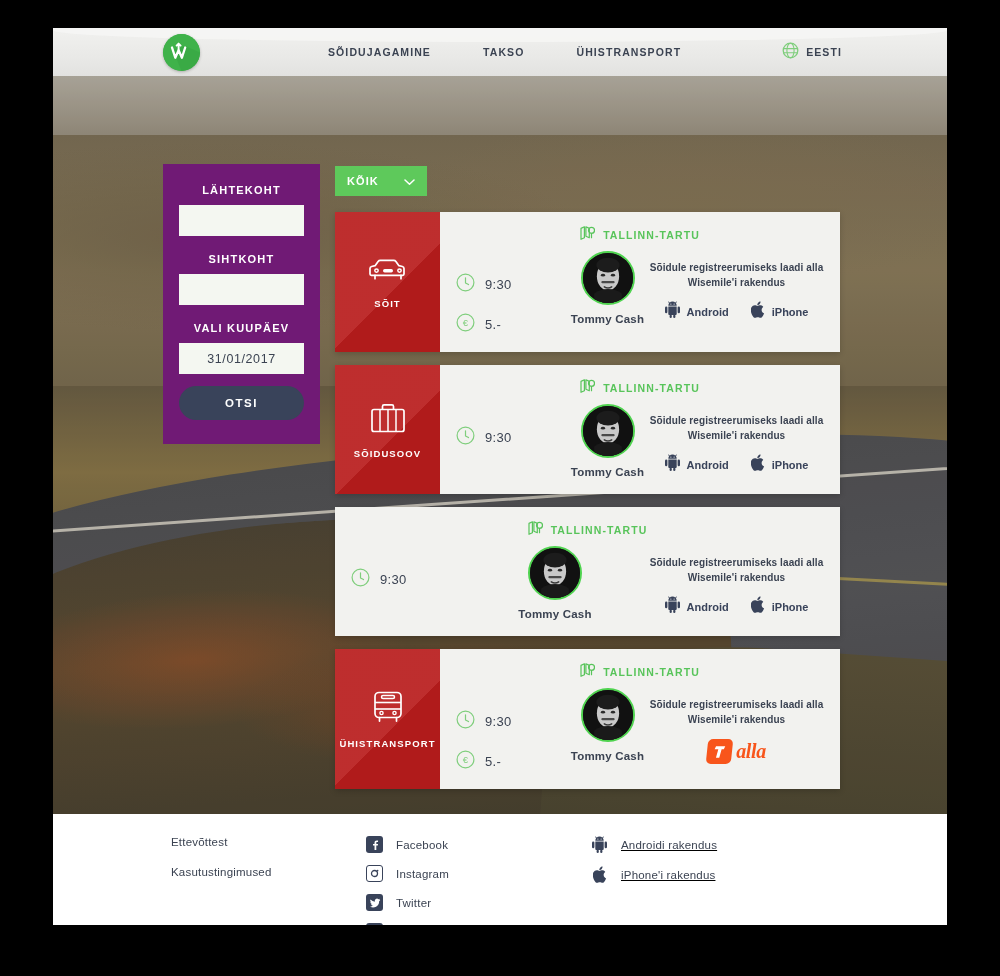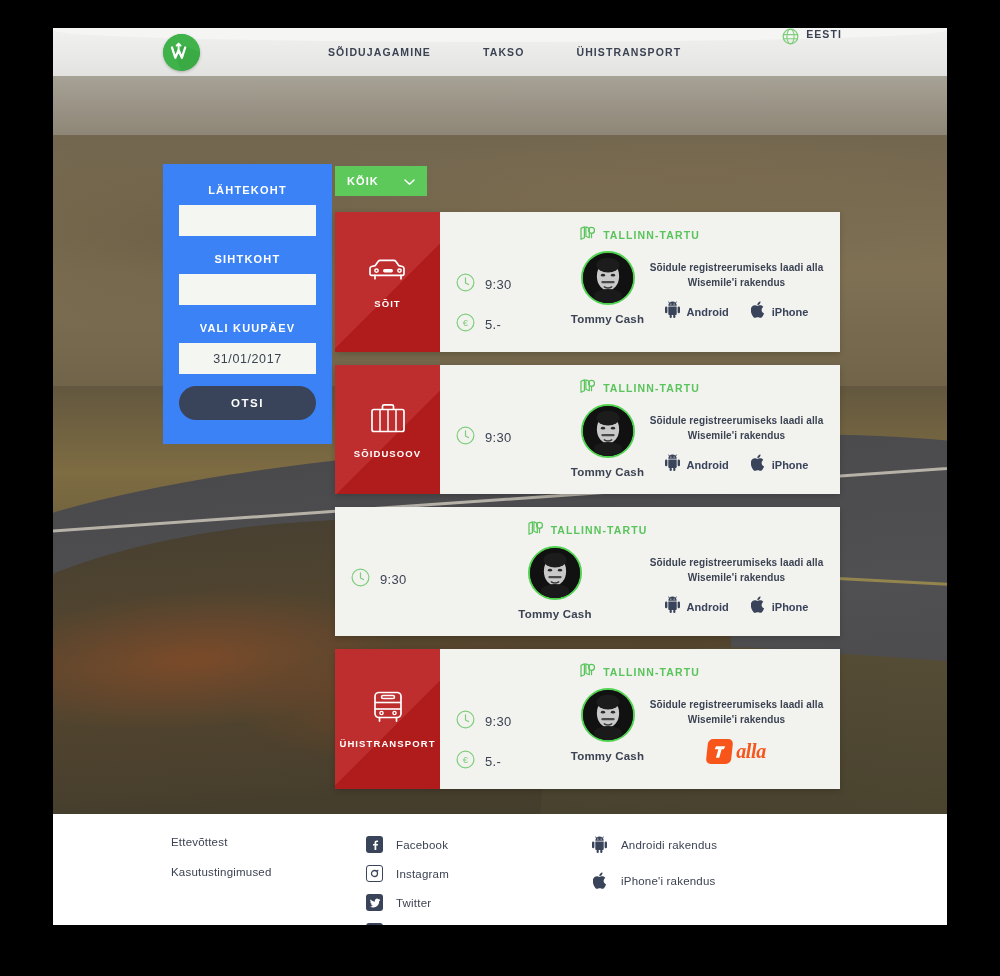--- a/index.html
+++ b/index.html
@@ -81,21 +81,21 @@
     text-decoration: none;
     white-space: nowrap;
     cursor: pointer;
   }
   .lang {
     position: absolute;
     right: 105px;
     top: 0;
     height: 48px;
     display: flex;
-    align-items: flex-start;
+    align-items: center;
     gap: 7px;
     cursor: pointer;
   }
   .lang-label {
     font-size: 10.5px;
     letter-spacing: 1.1px;
     font-weight: bold;
     color: #3b4352;
   }
 
@@ -172,23 +172,23 @@
     border-radius: 40% 10% 0 0 / 40% 12% 0 0;
     transform: rotate(4deg);
   }
   .bg-scrim { position:absolute; inset:0; background: rgba(40,36,28,.12); }
 
   
   .search-panel {
     position: absolute;
     left: 110px;
     top: 88px;
-    width: 169px;
+    width: 157px;
     padding: 20px 16px 24px;
-    background: #3b82f6;
+    background: #701a75;
     z-index: 12;
   }
   .field-label {
     text-align: center;
     color: #ffffff;
     font-size: 11px;
     font-weight: bold;
     letter-spacing: 1.2px;
     margin-bottom: 9px;
   }
@@ -409,21 +409,21 @@
     position: relative;
     height: 111px;
     background: #ffffff;
     display: flex;
     padding: 22px 0 0 118px;
     z-index: 20;
   }
   .foot-col { display: flex; flex-direction: column; }
   .foot-col-pages { width: 195px; gap: 18px; }
   .foot-col-social { width: 225px; gap: 12px; }
-  .foot-col-apps { width: 230px; gap: 19px; }
+  .foot-col-apps { width: 230px; gap: 13px; text-decoration: underline; }
   .foot-link {
     font-size: 11.5px;
     color: #3b4352;
     text-decoration: none;
     cursor: pointer;
     letter-spacing: .2px;
   }
   .foot-item {
     display: flex;
     align-items: center;

